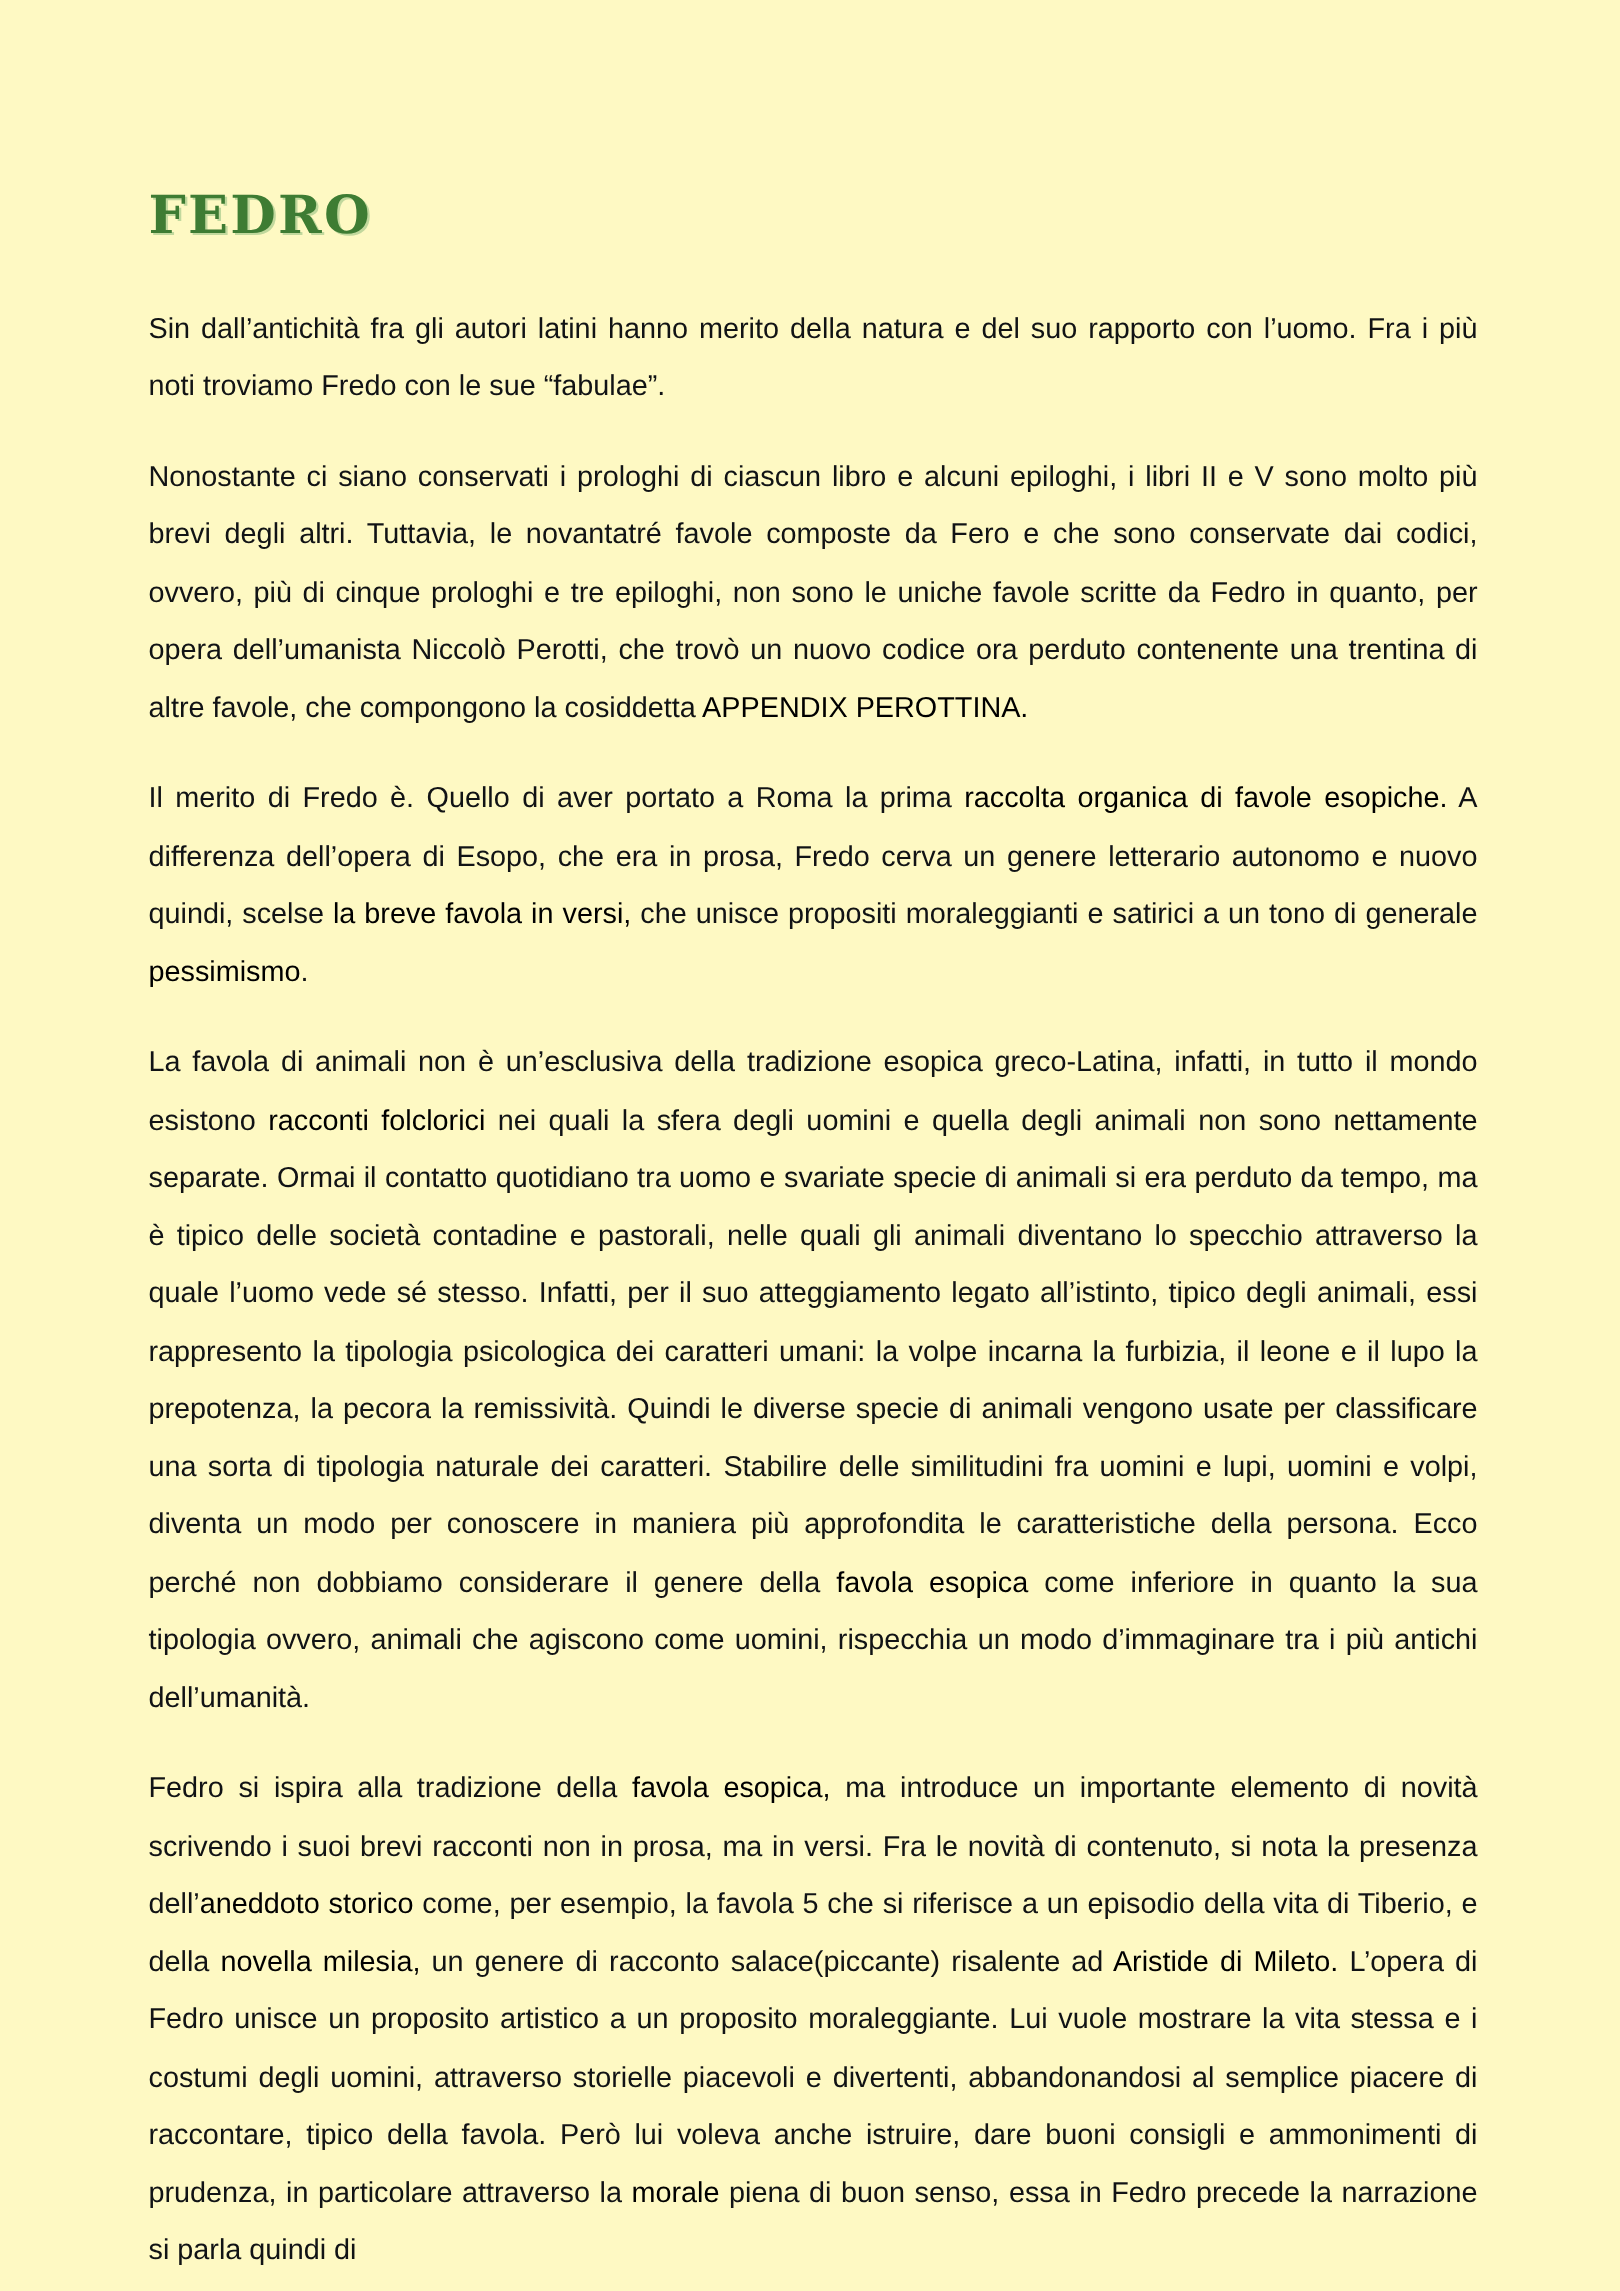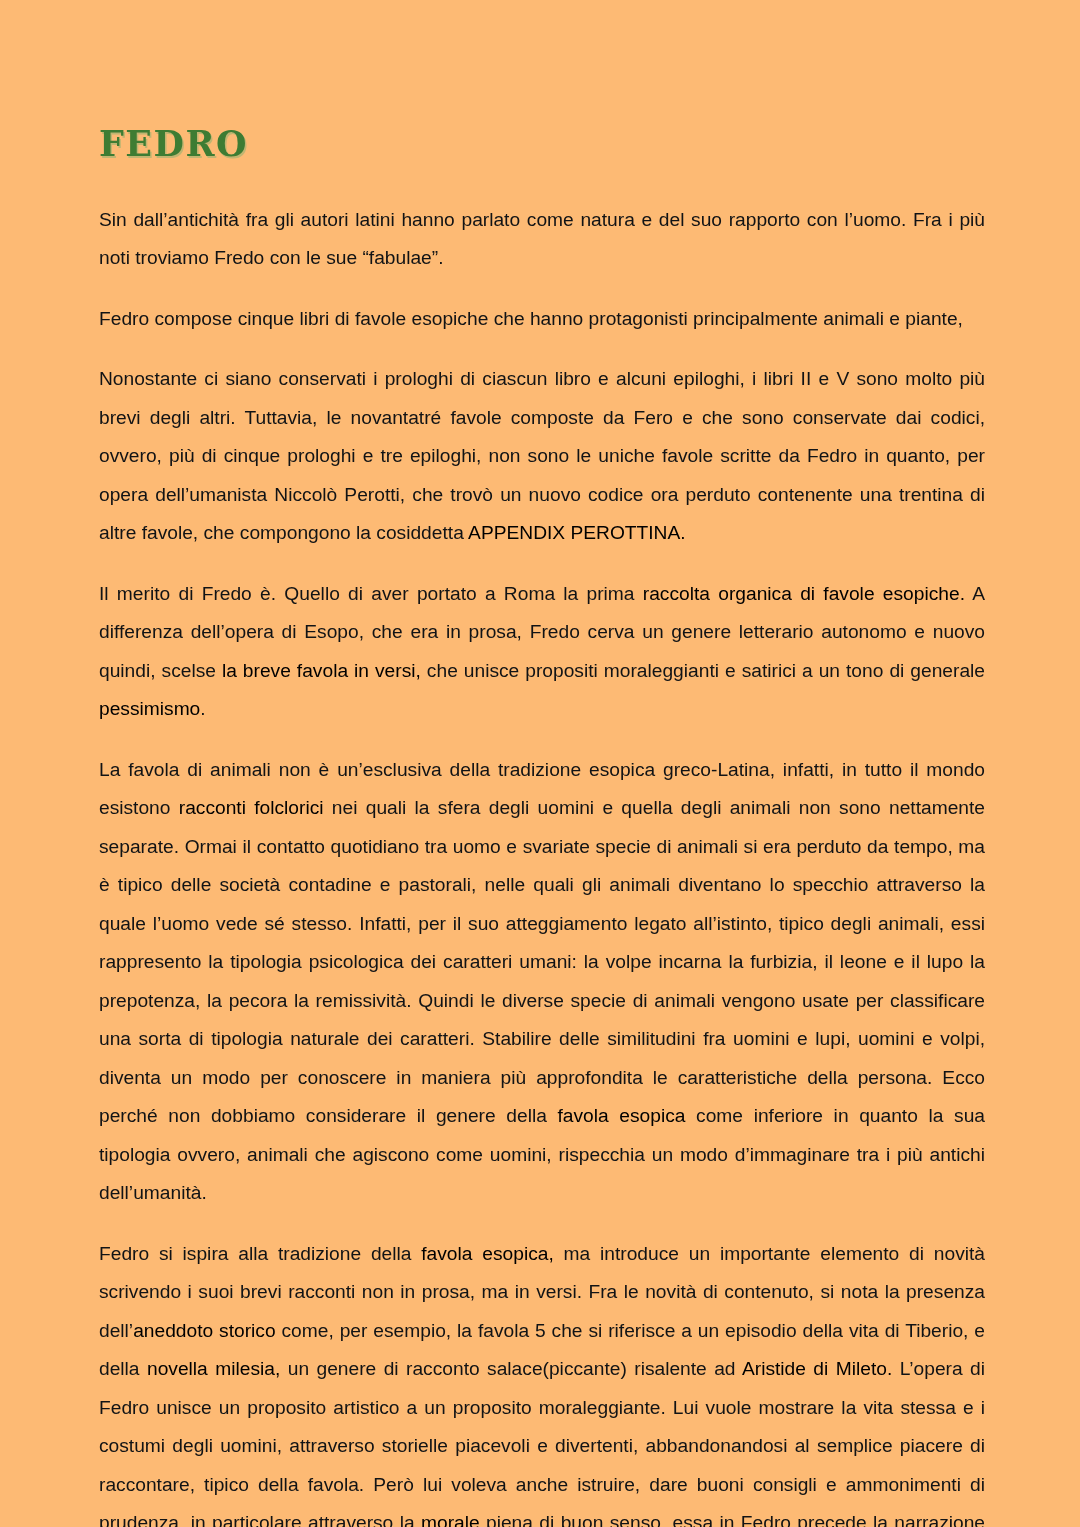--- a/index.html
+++ b/index.html
@@ -7,21 +7,21 @@
     margin: 0;
     padding: 0;
     background: #ffffff;
   }
 
   .page {
     position: relative;
     width: 1080px;
     height: 1527px;
     margin: 0 auto;
-    background: #fdba74;
+    background: #fef9c3;
     box-sizing: border-box;
     overflow: hidden;
   }
 
   .content {
     position: absolute;
     left: 99px;
     top: 126px;
     width: 886px;
   }
@@ -63,22 +63,21 @@
 </style>
 </head>
 <body>
 
 <div class="page">
   <div class="content">
 
     <h1 class="doc-title">FEDRO</h1>
 
     <div id="paragraph-list">
-        <p class="para"><span>Sin dall’antichità fra gli autori latini hanno parlato come natura e del suo rapporto con l’uomo. Fra i più noti troviamo Fredo con le sue “fabulae”.</span></p>
-        <p class="para"><span>Fedro compose cinque libri di favole esopiche che hanno protagonisti principalmente animali e piante,</span></p>
+        <p class="para"><span>Sin dall’antichità fra gli autori latini hanno merito della natura e del suo rapporto con l’uomo. Fra i più noti troviamo Fredo con le sue “fabulae”.</span></p>
         <p class="para"><span>Nonostante ci siano conservati i prologhi di ciascun libro e alcuni epiloghi, i libri II e V sono molto più brevi degli altri. Tuttavia, le novantatré favole composte da Fero e che sono conservate dai codici, ovvero, più di cinque prologhi e tre epiloghi, non sono le uniche favole scritte da Fedro in quanto, per opera dell’umanista Niccolò Perotti, che trovò un nuovo codice ora perduto contenente una trentina di altre favole, che compongono la cosiddetta </span><b>APPENDIX PEROTTINA.</b></p>
         <p class="para"><span>Il merito di Fredo è. Quello di aver portato a Roma la prima </span><b>raccolta organica di favole esopiche.</b><span> A differenza dell’opera di Esopo, che era in prosa, Fredo cerva un genere letterario autonomo e nuovo quindi, scelse </span><b>la breve favola in versi,</b><span> che unisce propositi moraleggianti e satirici a un tono di generale </span><b>pessimismo</b><span>.</span></p>
         <p class="para"><span>La favola di animali non è un’esclusiva della tradizione esopica greco-Latina, infatti, in tutto il mondo esistono </span><b>racconti folclorici</b><span> nei quali la sfera degli uomini e quella degli animali non sono nettamente separate. Ormai il contatto quotidiano tra uomo e svariate specie di animali si era perduto da tempo, ma è tipico delle società contadine e pastorali, nelle quali gli animali diventano lo specchio attraverso la quale l’uomo vede sé stesso. Infatti, per il suo atteggiamento legato all’istinto, tipico degli animali, essi rappresento la tipologia psicologica dei caratteri umani: la volpe incarna la furbizia, il leone e il lupo la prepotenza, la pecora la remissività. Quindi le diverse specie di animali vengono usate per classificare una sorta di tipologia naturale dei caratteri. Stabilire delle similitudini fra uomini e lupi, uomini e volpi, diventa un modo per conoscere in maniera più approfondita le caratteristiche della persona. Ecco perché non dobbiamo considerare il genere della </span><b>favola esopica</b><span> come inferiore in quanto la sua tipologia ovvero, animali che agiscono come uomini, rispecchia un modo d’immaginare tra i più antichi dell’umanità.</span></p>
         <p class="para"><span>Fedro si ispira alla tradizione della </span><b>favola esopica,</b><span> ma introduce un importante elemento di novità scrivendo i suoi brevi racconti non in prosa, ma in versi. Fra le novità di contenuto, si nota la presenza dell’</span><b>aneddoto storico</b><span> come, per esempio, la favola 5 che si riferisce a un episodio della vita di Tiberio, e della </span><b>novella milesia,</b><span> un genere di racconto salace(piccante) risalente ad </span><b>Aristide di Mileto.</b><span> L’opera di Fedro unisce un proposito artistico a un proposito moraleggiante. Lui vuole mostrare la vita stessa e i costumi degli uomini, attraverso storielle piacevoli e divertenti, abbandonandosi al semplice piacere di raccontare, tipico della favola. Però lui voleva anche istruire, dare buoni consigli e ammonimenti di prudenza, in particolare attraverso la </span><b>morale</b><span> piena di buon senso, essa in Fedro precede la narrazione si parla quindi di </span></p>
       </div>
 
   </div>
 </div>
 
 </body></html>

